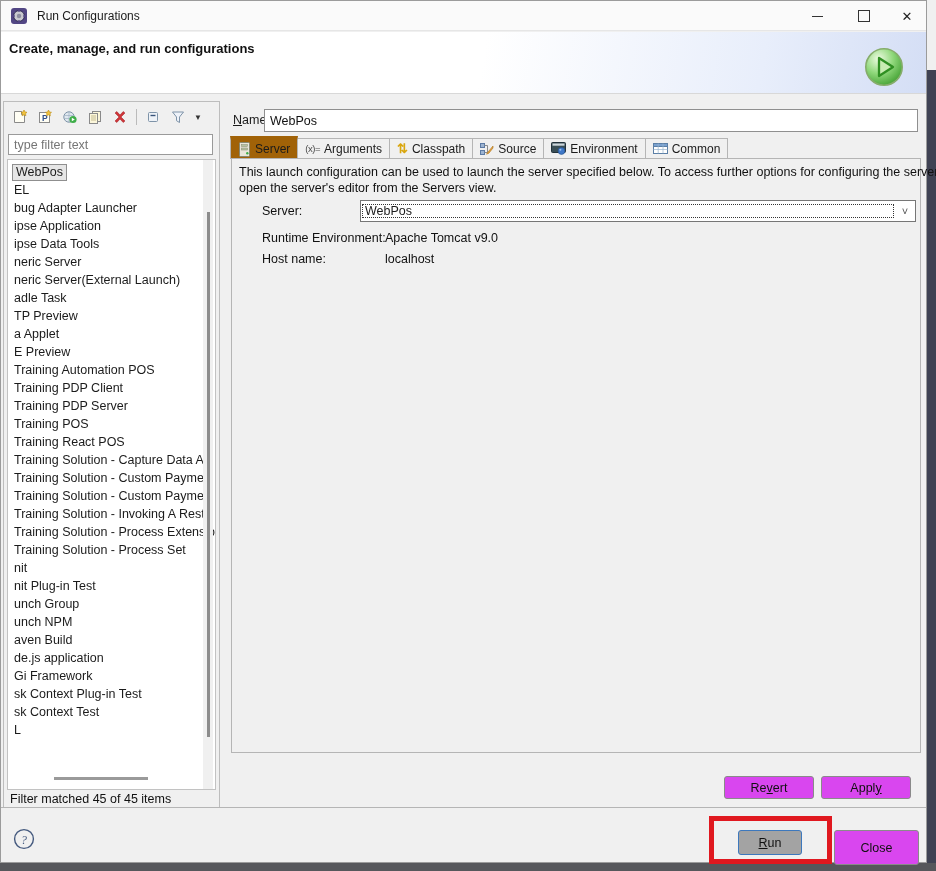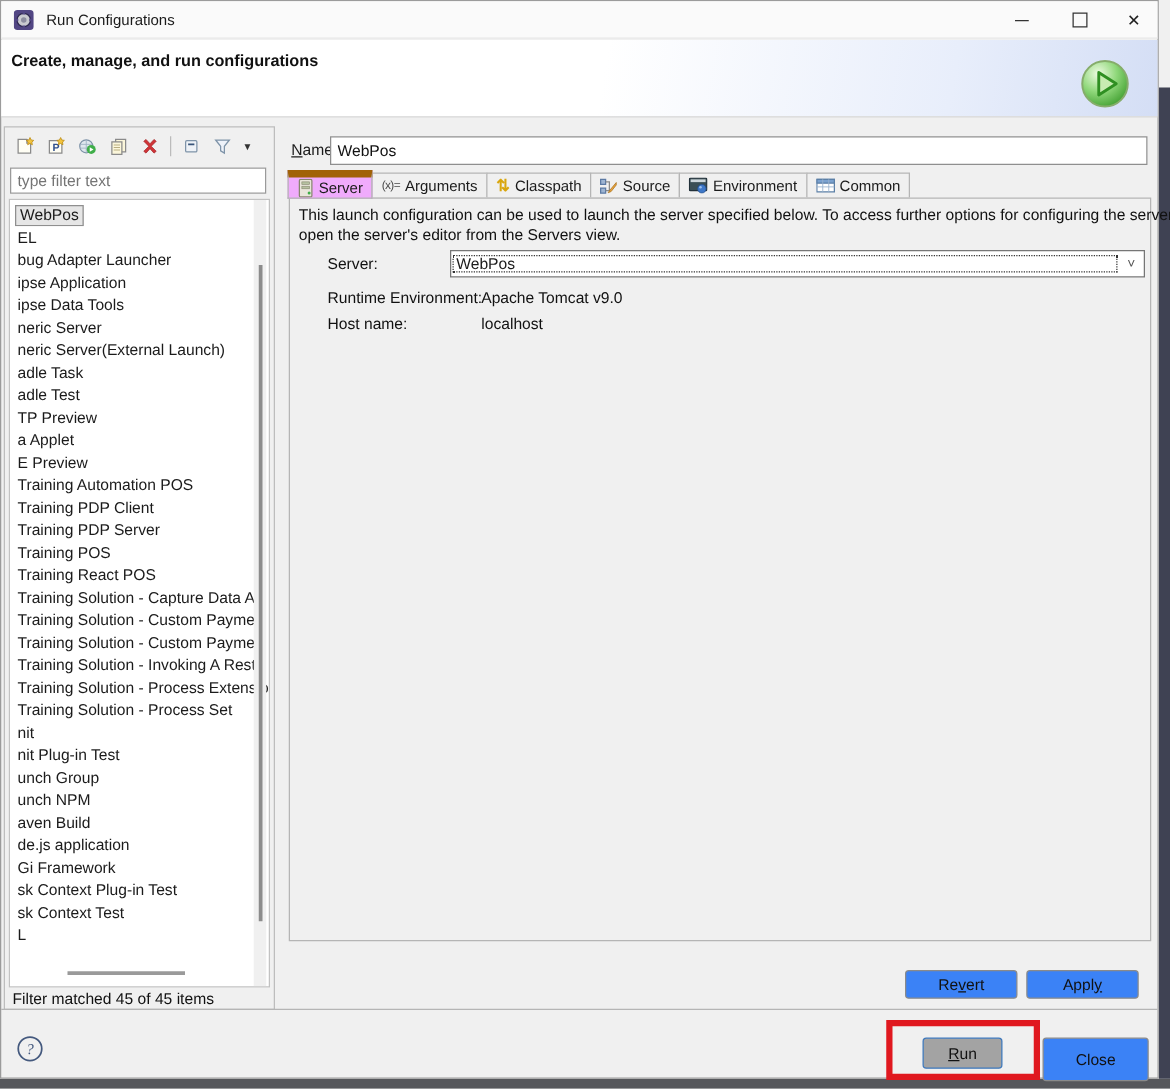--- a/index.html
+++ b/index.html
@@ -53,34 +53,34 @@
 
   
   .name-label{left:232px;top:112px;font-size:12.5px;}
   .mn{text-decoration:underline;}
   .name-input{left:263px;top:108px;width:654px;height:23px;border:1px solid #8f8f8f;background:#fff;
               font-family:"Liberation Sans",sans-serif;font-size:12.5px;padding:0 5px;color:#111;}
 
   .tabs{left:230px;top:135px;height:23px;display:flex;align-items:flex-end;}
   .tab{box-sizing:border-box;height:21px;display:flex;align-items:center;gap:4px;padding:0 7px;
        background:#f0f0f0;border:1px solid #b5b5b5;margin-left:-1px;font-size:12px;color:#1b1b1b;position:relative;}
-  .tab.selected{background:#f0abfc;height:23px;border-top:6px solid #a16207;z-index:2;text-align:right;}
+  .tab.selected{background:#a16207;height:23px;border-top:4px solid #a16207;z-index:2;text-align:right;}
   .tab-icon{display:flex;align-items:center;}
   .args-glyph{font-size:9.5px;color:#4a4a4a;letter-spacing:-0.5px;}
   .cp-glyph{font-size:13px;font-weight:bold;color:#d9a60e;line-height:10px;}
 
   .tab-content{left:230px;top:157px;width:690px;height:595px;border:1px solid #b5b5b5;background:#f0f0f0;}
   .desc{left:7px;font-size:12.5px;color:#111;white-space:nowrap;}
   .row-label{font-size:12.5px;color:#111;margin-left:23px;}
   .combo{left:128px;top:41px;width:556px;height:22px;background:#fff;border:1px solid #767676;
          display:flex;align-items:center;}
   .combo-text{flex:1;font-size:12.5px;padding:1px 4px;outline:1px dotted #333;outline-offset:-2px;}
   .combo-chevron{width:20px;text-align:center;color:#555;font-size:11px;}
 
-  .btn{background:#3b82f6;border:1px solid #8a8a8a;border-radius:3px;font-family:"Liberation Sans",sans-serif;
+  .btn{background:#d946ef;border:1px solid #8a8a8a;border-radius:3px;font-family:"Liberation Sans",sans-serif;
        font-size:12.5px;color:#111;display:flex;align-items:center;justify-content:center;}
   .btn-revert{left:723px;top:775px;width:90px;height:23px;}
   .btn-apply{left:820px;top:775px;width:90px;height:23px;}
 
   .content-sep{left:0;top:806px;width:925px;height:1px;background:#b5b5b5;}
 
   
   .help-btn{left:12px;top:827px;width:22px;height:22px;}
   .btn-run{left:737px;top:829px;width:64px;height:25px;border:1px solid #3d78bd;background:#a3a3a3;}
   .btn-close{left:833px;top:829px;width:85px;height:35px;}
@@ -201,21 +201,20 @@
           <div class="tree-item"><span class="tree-item-label">ipse Application</span></div>
 
           <div class="tree-item"><span class="tree-item-label">ipse Data Tools</span></div>
 
           <div class="tree-item"><span class="tree-item-label">neric Server</span></div>
 
           <div class="tree-item"><span class="tree-item-label">neric Server(External Launch)</span></div>
 
           <div class="tree-item"><span class="tree-item-label">adle Task</span></div>
 
-          <div class="tree-item"><span class="tree-item-label">adle Test</span></div>
 
           <div class="tree-item"><span class="tree-item-label">TP Preview</span></div>
 
           <div class="tree-item"><span class="tree-item-label">a Applet</span></div>
 
           <div class="tree-item"><span class="tree-item-label">E Preview</span></div>
 
 
           <div class="tree-item"><span class="tree-item-label">Training Automation POS</span></div>
 

